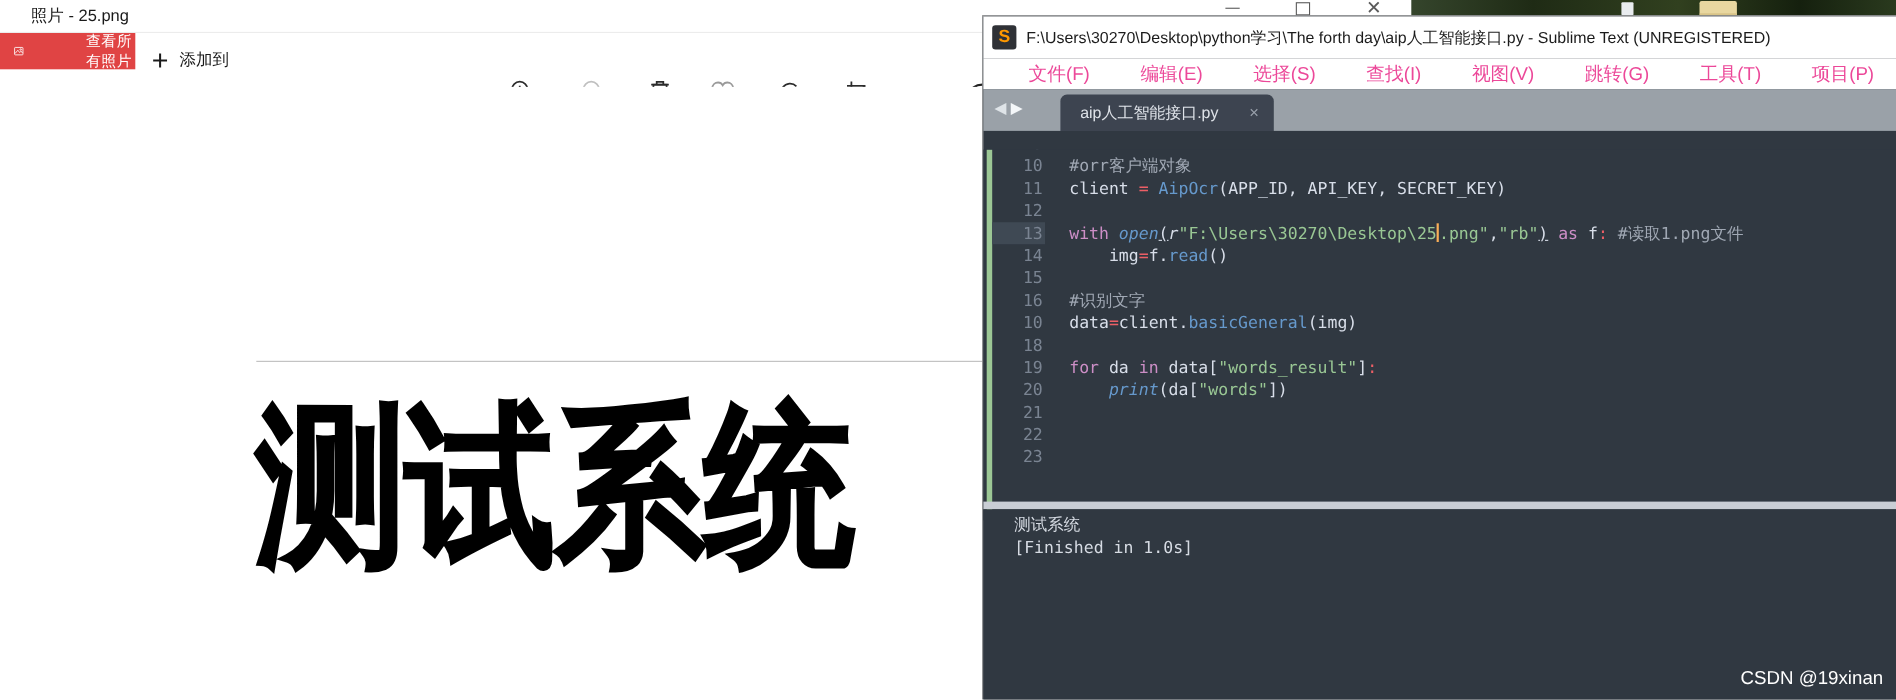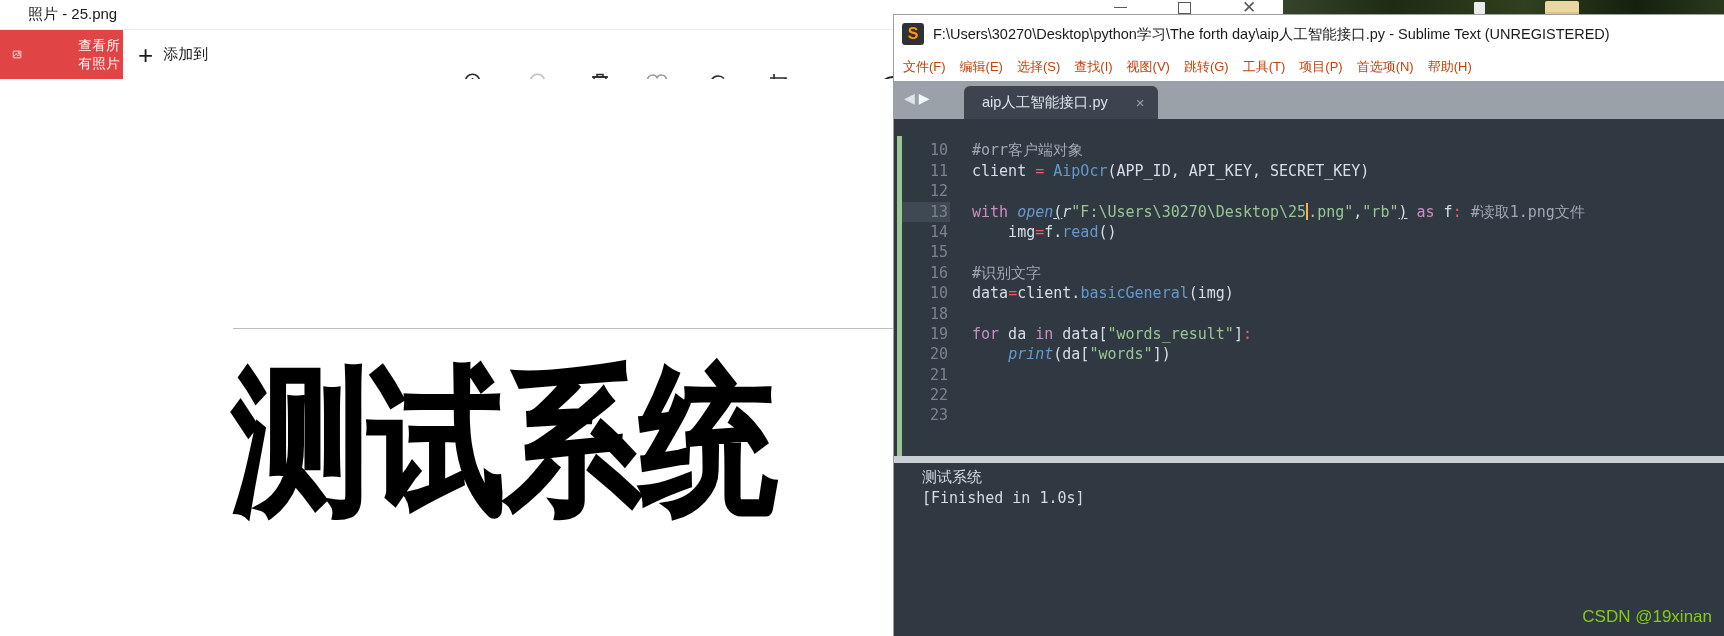--- a/index.html
+++ b/index.html
@@ -10,21 +10,21 @@
   .photos{position:absolute;left:0;top:0;width:1283px;height:636px;background:#fff;}
   .photos-titlebar{position:absolute;left:0;top:0;width:1283px;height:29px;background:#fff;border-bottom:1px solid #ececec;}
   .photos-title{position:absolute;left:28px;top:5px;font-size:15px;color:#1a1a1a;}
   .winctl{position:absolute;top:0;width:34px;height:14px;}
   .ctl-min{left:1104px;}
   .ctl-min::after{content:"";position:absolute;left:10px;top:7px;width:13px;border-top:1.6px solid #5a5a5a;}
   .ctl-max{left:1168px;}
   .ctl-max::after{content:"";position:absolute;left:10px;top:2px;width:11px;height:10px;border:1.6px solid #5a5a5a;}
   .ctl-close{left:1232px;font-size:17px;color:#5a5a5a;text-align:center;line-height:16px;}
   .photos-toolbar{position:absolute;left:0;top:30px;width:1283px;height:49px;background:#fff;}
-  .btn-viewall{position:absolute;left:0;top:0;width:123px;height:49px;background:#e04444;color:#fff;display:flex;align-items:center;cursor:pointer;gap:48px;}
+  .btn-viewall{position:absolute;left:0;top:0;width:123px;height:33px;background:#e04444;color:#fff;display:flex;align-items:center;cursor:pointer;gap:48px;}
   .btn-viewall svg{margin-left:12px;}
   .btn-viewall span{font-size:13.5px;margin-left:8px;letter-spacing:0.5px;}
   .btn-addto{position:absolute;left:138px;top:0;height:49px;display:flex;align-items:center;color:#1a1a1a;}
   .btn-addto .plus{font-size:26px;font-weight:300;line-height:20px;}
   .btn-addto span.lbl{font-size:15px;margin-left:10px;}
   .tool-ic{position:absolute;top:40px;width:30px;height:30px;}
   .obscured{position:absolute;left:877px;top:44px;width:17px;height:26px;overflow:hidden;}
   .obscured::before{content:"";position:absolute;left:4px;top:2px;width:20px;height:14px;border:2.5px solid #222;border-radius:50%;}
   .obscured::after{content:"";position:absolute;left:6px;top:18px;width:14px;height:10px;border:2.5px solid #222;border-radius:50%;}
   .photo-area{position:absolute;left:0;top:79px;width:1283px;height:557px;background:#fff;}
@@ -35,21 +35,21 @@
   .wallpaper{position:absolute;left:1283px;top:0;width:441px;height:14px;background:linear-gradient(90deg,#35452c,#1f2b15 25%,#31401f 55%,#15200e 80%,#2a3a1e);}
   .wp-folder{position:absolute;left:262px;top:1px;width:34px;height:13px;background:#e8d7a0;border-radius:2px 2px 0 0;box-shadow:inset 0 -2px 0 #d8c488;}
   .wp-frag{position:absolute;left:191px;top:2px;width:11px;height:12px;background:#e9ecef;border-radius:1px;}
 
   
   .sublime{position:absolute;left:893px;top:14px;width:831px;height:622px;background:#303841;border-left:1px solid #9f9f9f;border-top:1px solid #9f9f9f;box-sizing:border-box;}
   .st-titlebar{position:absolute;left:0;top:0;width:100%;height:38px;background:#fff;display:flex;align-items:center;}
   .st-logo{width:22px;height:22px;margin-left:8px;background:#2f3136;border-radius:3px;color:#ff9800;font-weight:bold;font-size:16px;text-align:center;line-height:22px;flex:0 0 auto;}
   .st-title{font-size:14.5px;color:#1b1b1b;margin-left:9px;white-space:nowrap;text-align:right;}
   .st-menubar{position:absolute;left:0;top:38px;width:100%;height:28px;background:#fff;display:flex;align-items:center;padding-left:9px;box-sizing:border-box;}
-  .menu-item{font-size:13px;color:#c2410c;margin-right:14px;cursor:default;white-space:nowrap;}
+  .menu-item{font-size:17px;color:#ec4899;margin-right:14px;cursor:default;white-space:nowrap;margin-left:32px;}
   .st-tabbar{position:absolute;left:0;top:66px;width:100%;height:38px;background:#9aa1a8;}
   .tab-nav{position:absolute;left:10px;top:9px;font-size:14px;letter-spacing:4px;}
   .tab-nav .a1{color:#dfe4e8;} .tab-nav .a2{color:#f4f7f9;}
   .tab{position:absolute;left:70px;top:5px;height:33px;background:#3d4450;border-radius:6px 6px 0 0;display:flex;align-items:center;padding:0 14px 0 18px;justify-content:space-between;}
   .tab-label{font-size:14.5px;color:#dfe3e9;white-space:nowrap;}
   .tab-close{font-size:15px;color:#99a1ab;margin-left:28px;cursor:pointer;}
   .st-editor{position:absolute;left:0;top:104px;width:100%;height:337px;background:#303841;overflow:hidden;margin-top:17px;}
   .diffbar{position:absolute;left:3px;top:0;width:5px;height:100%;background:#9cc795;}
   .code-lines{position:absolute;left:8px;top:0;right:0;}
   .crow{white-space:pre;font-family:"DejaVu Sans Mono","Liberation Mono",monospace;font-size:15px;line-height:20.4px;height:20.4px;color:#d8dee9;}
@@ -62,21 +62,21 @@
   .cl{color:#6699cc;}
   .s{color:#99c794;}
   .o{color:#ec5f66;}
   .c{color:#a0a8b4;}
   .i{font-style:italic;}
   .u{text-decoration:underline;}
   .cursor{display:inline-block;width:0;border-left:2px solid #f9ae58;height:17px;vertical-align:-3px;}
   .st-divider{position:absolute;left:0;top:441px;width:100%;height:7px;background:#c9ced5;}
   .st-output{position:absolute;left:0;top:448px;width:100%;height:174px;background:#303841;padding:4px 0 0 28px;box-sizing:border-box;}
   .outline{font-family:"DejaVu Sans Mono","Liberation Mono",monospace;font-size:15px;line-height:21px;color:#d6dbe3;white-space:pre;}
-  .watermark{position:absolute;right:12px;bottom:10px;font-size:17px;color:#84cc16;}
+  .watermark{position:absolute;right:12px;bottom:10px;font-size:17px;color:#ffffff;}
   svg{display:block;}
 </style>
 </head>
 <body>
 
 <div class="stage">
 
   <div class="photos">
     <div class="photos-titlebar">
       <span class="photos-title">照片 - 25.png</span>

